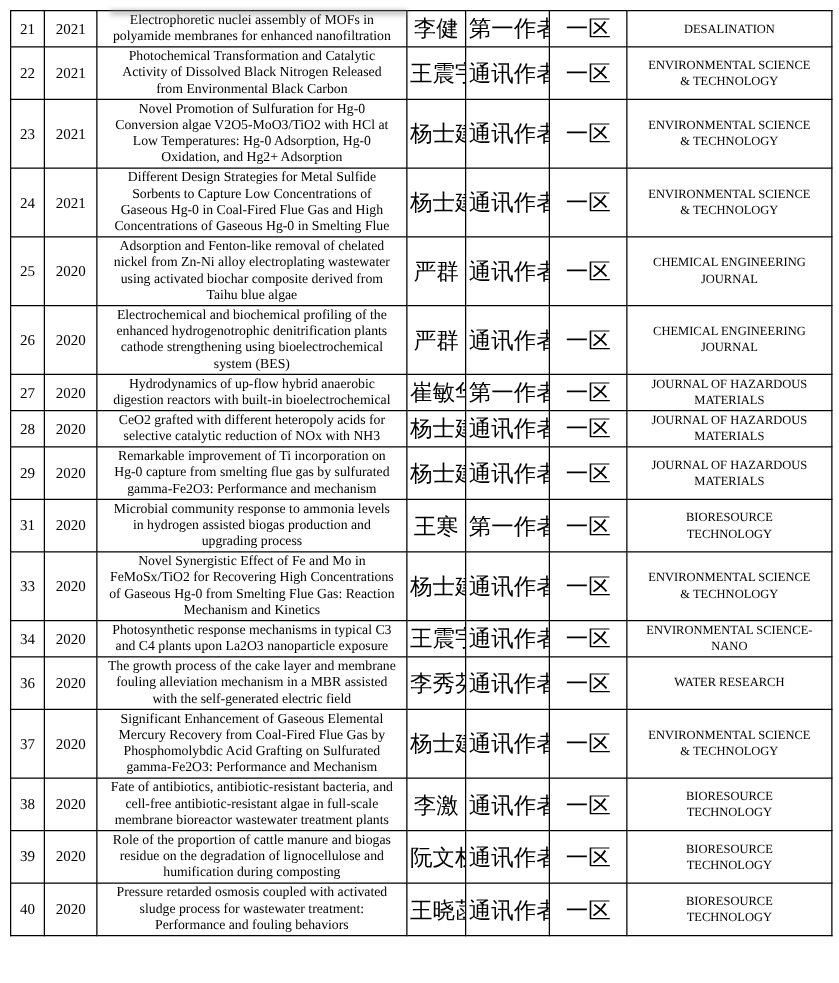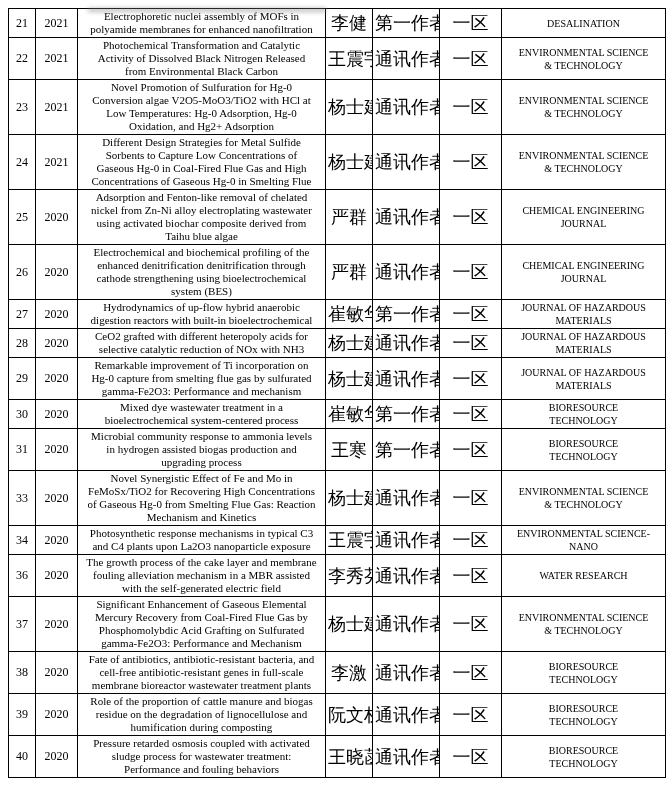--- a/index.html
+++ b/index.html
@@ -171,21 +171,21 @@
     <td class="journal">
             <div class="line">CHEMICAL ENGINEERING</div>
             <div class="line">JOURNAL</div>
           </td>
   </tr>
         <tr>
     <td class="no">26</td>
     <td class="year">2020</td>
     <td class="title">
             <div class="line">Electrochemical and biochemical profiling of the</div>
-            <div class="line">enhanced denitrification denitrification through</div>
+            <div class="line">enhanced hydrogenotrophic denitrification plants</div>
             <div class="line">cathode strengthening using bioelectrochemical</div>
             <div class="line">system (BES)</div>
           </td>
     <td class="author">严群</td>
     <td class="role">通讯作者</td>
     <td class="zone">一区</td>
     <td class="journal">
             <div class="line">CHEMICAL ENGINEERING</div>
             <div class="line">JOURNAL</div>
           </td>
@@ -227,35 +227,20 @@
             <div class="line">Remarkable improvement of Ti incorporation on</div>
             <div class="line">Hg-0 capture from smelting flue gas by sulfurated</div>
             <div class="line">gamma-Fe2O3: Performance and mechanism</div>
           </td>
     <td class="author">杨士建</td>
     <td class="role">通讯作者</td>
     <td class="zone">一区</td>
     <td class="journal">
             <div class="line">JOURNAL OF HAZARDOUS</div>
             <div class="line">MATERIALS</div>
-          </td>
-  </tr>
-        <tr>
-    <td class="no">30</td>
-    <td class="year">2020</td>
-    <td class="title">
-            <div class="line">Mixed dye wastewater treatment in a</div>
-            <div class="line">bioelectrochemical system-centered process</div>
-          </td>
-    <td class="author">崔敏华</td>
-    <td class="role">第一作者</td>
-    <td class="zone">一区</td>
-    <td class="journal">
-            <div class="line">BIORESOURCE</div>
-            <div class="line">TECHNOLOGY</div>
           </td>
   </tr>
         <tr>
     <td class="no">31</td>
     <td class="year">2020</td>
     <td class="title">
             <div class="line">Microbial community response to ammonia levels</div>
             <div class="line">in hydrogen assisted biogas production and</div>
             <div class="line">upgrading process</div>
           </td>
@@ -329,21 +314,21 @@
     <td class="journal">
             <div class="line">ENVIRONMENTAL SCIENCE</div>
             <div class="line">&amp; TECHNOLOGY</div>
           </td>
   </tr>
         <tr>
     <td class="no">38</td>
     <td class="year">2020</td>
     <td class="title">
             <div class="line">Fate of antibiotics, antibiotic-resistant bacteria, and</div>
-            <div class="line">cell-free antibiotic-resistant genes in full-scale</div>
+            <div class="line">cell-free antibiotic-resistant algae in full-scale</div>
             <div class="line">membrane bioreactor wastewater treatment plants</div>
           </td>
     <td class="author">李激</td>
     <td class="role">通讯作者</td>
     <td class="zone">一区</td>
     <td class="journal">
             <div class="line">BIORESOURCE</div>
             <div class="line">TECHNOLOGY</div>
           </td>
   </tr>

